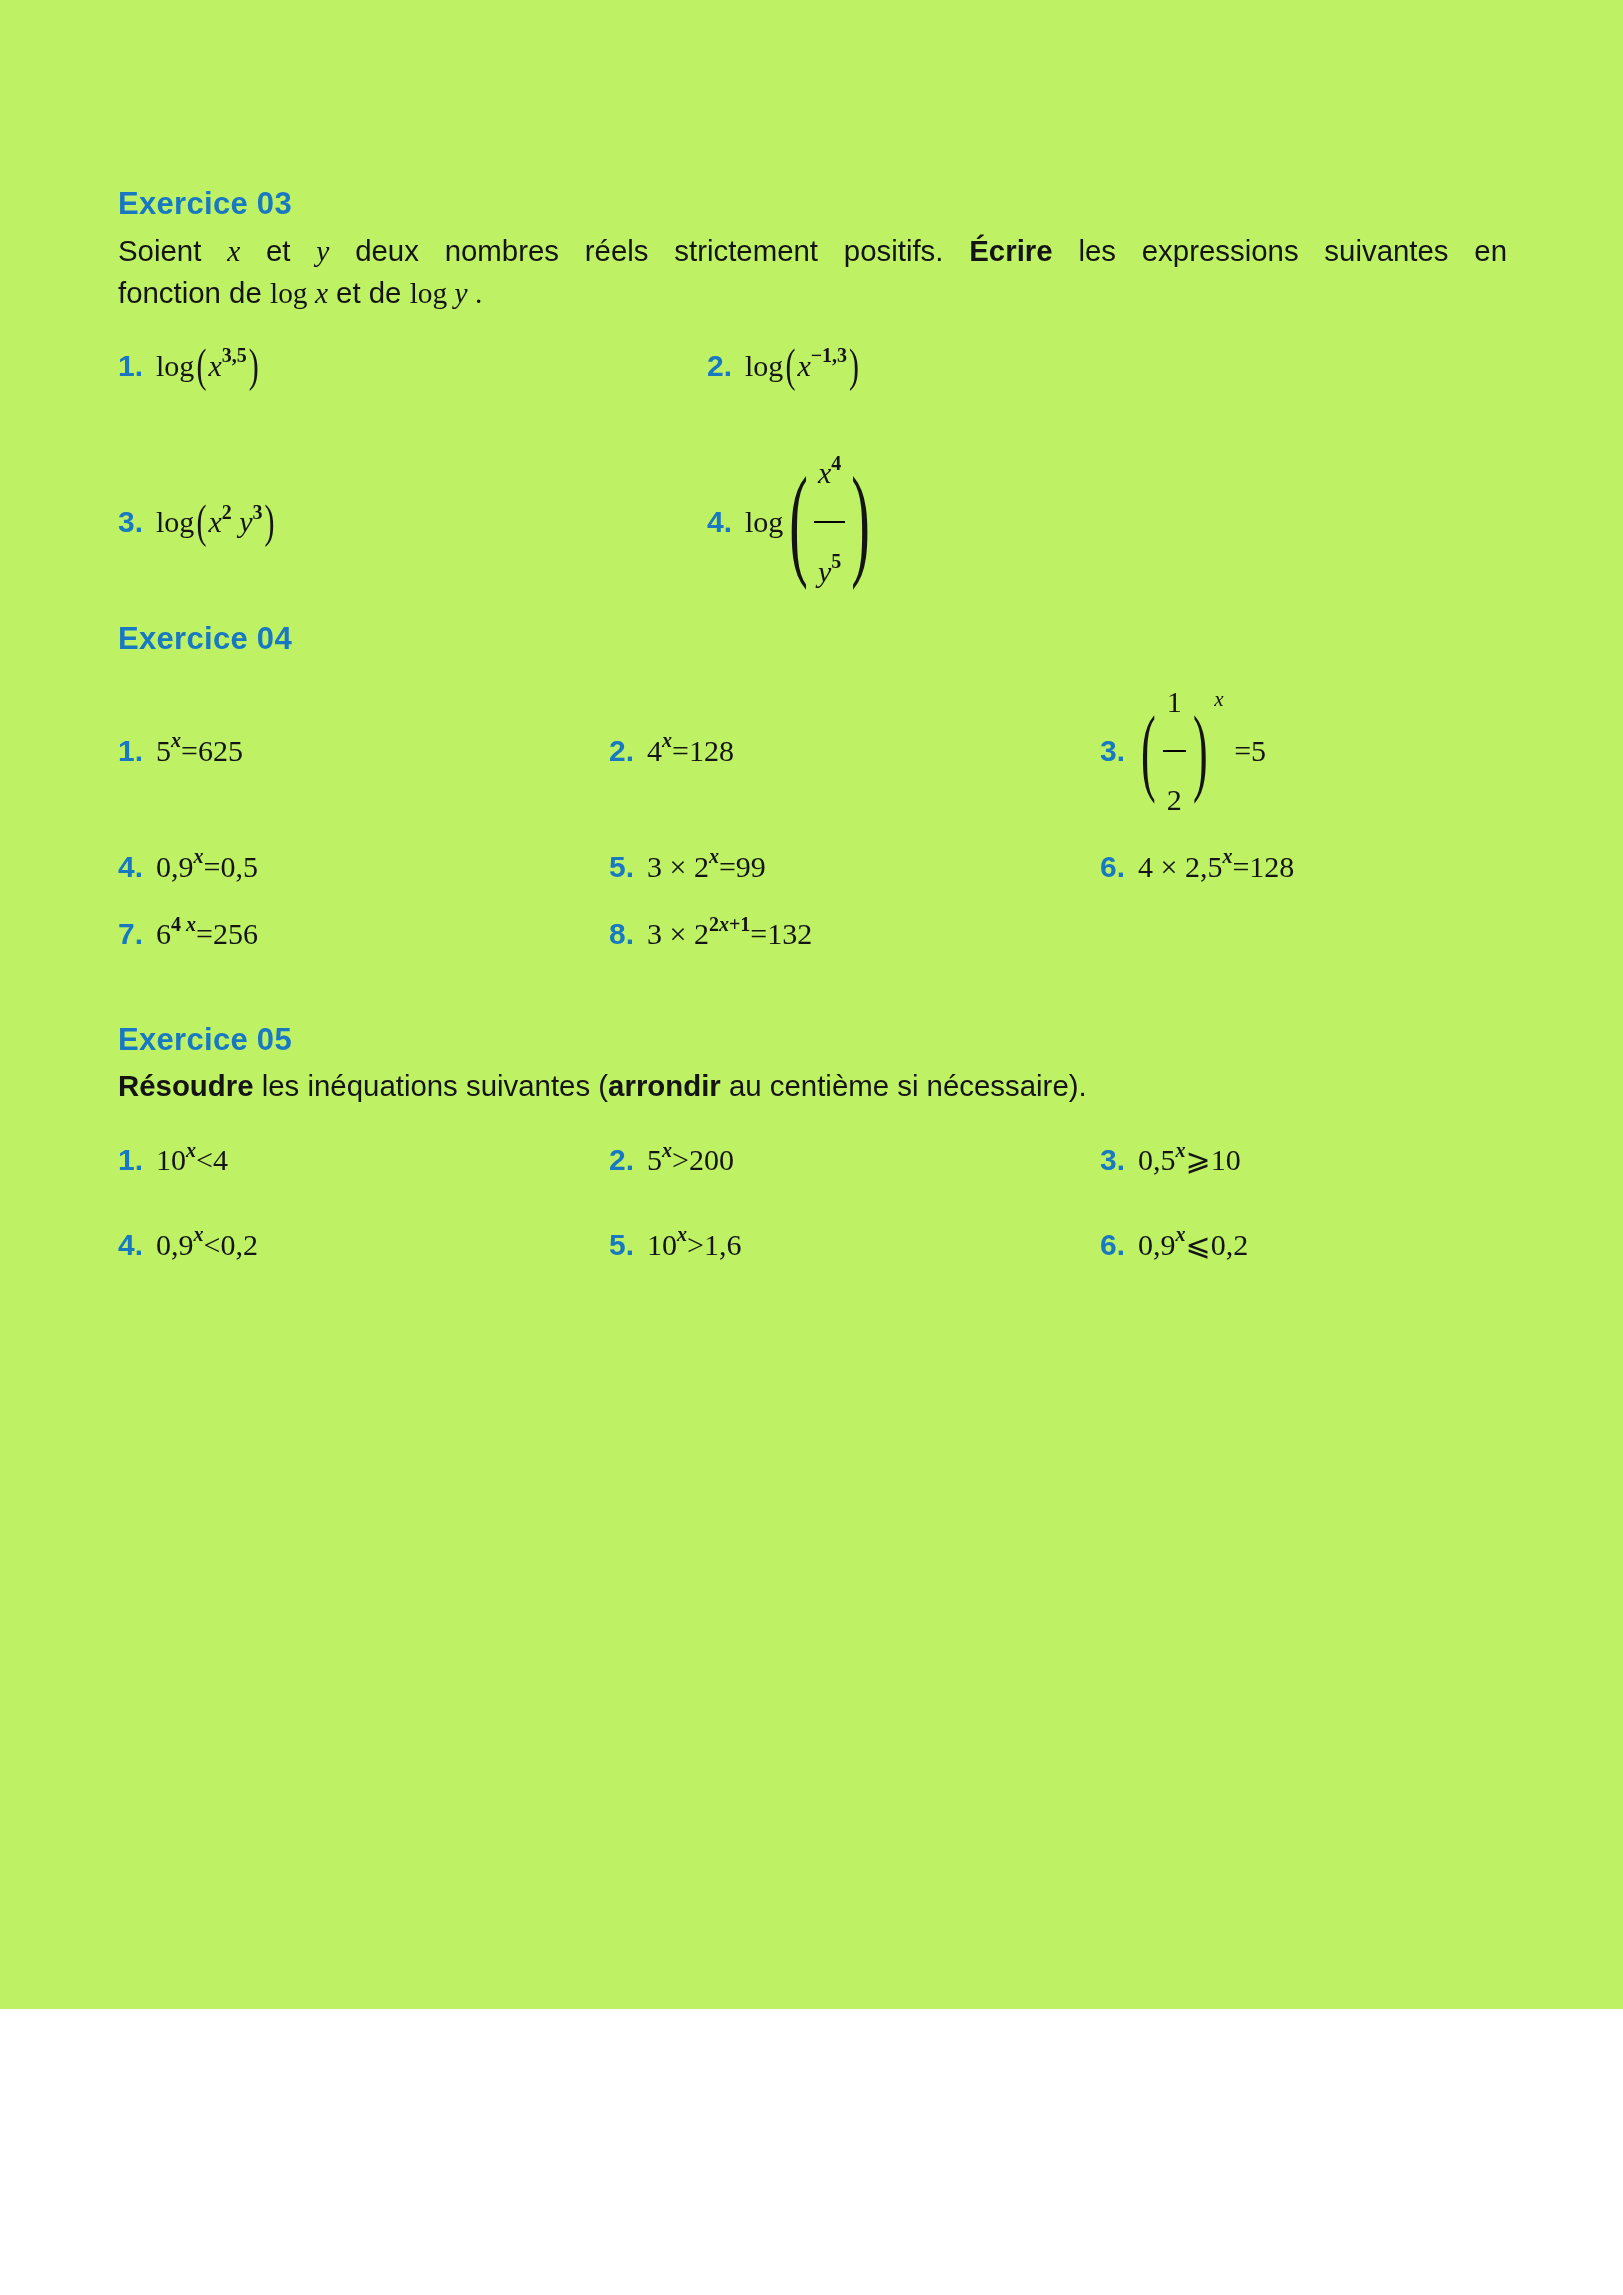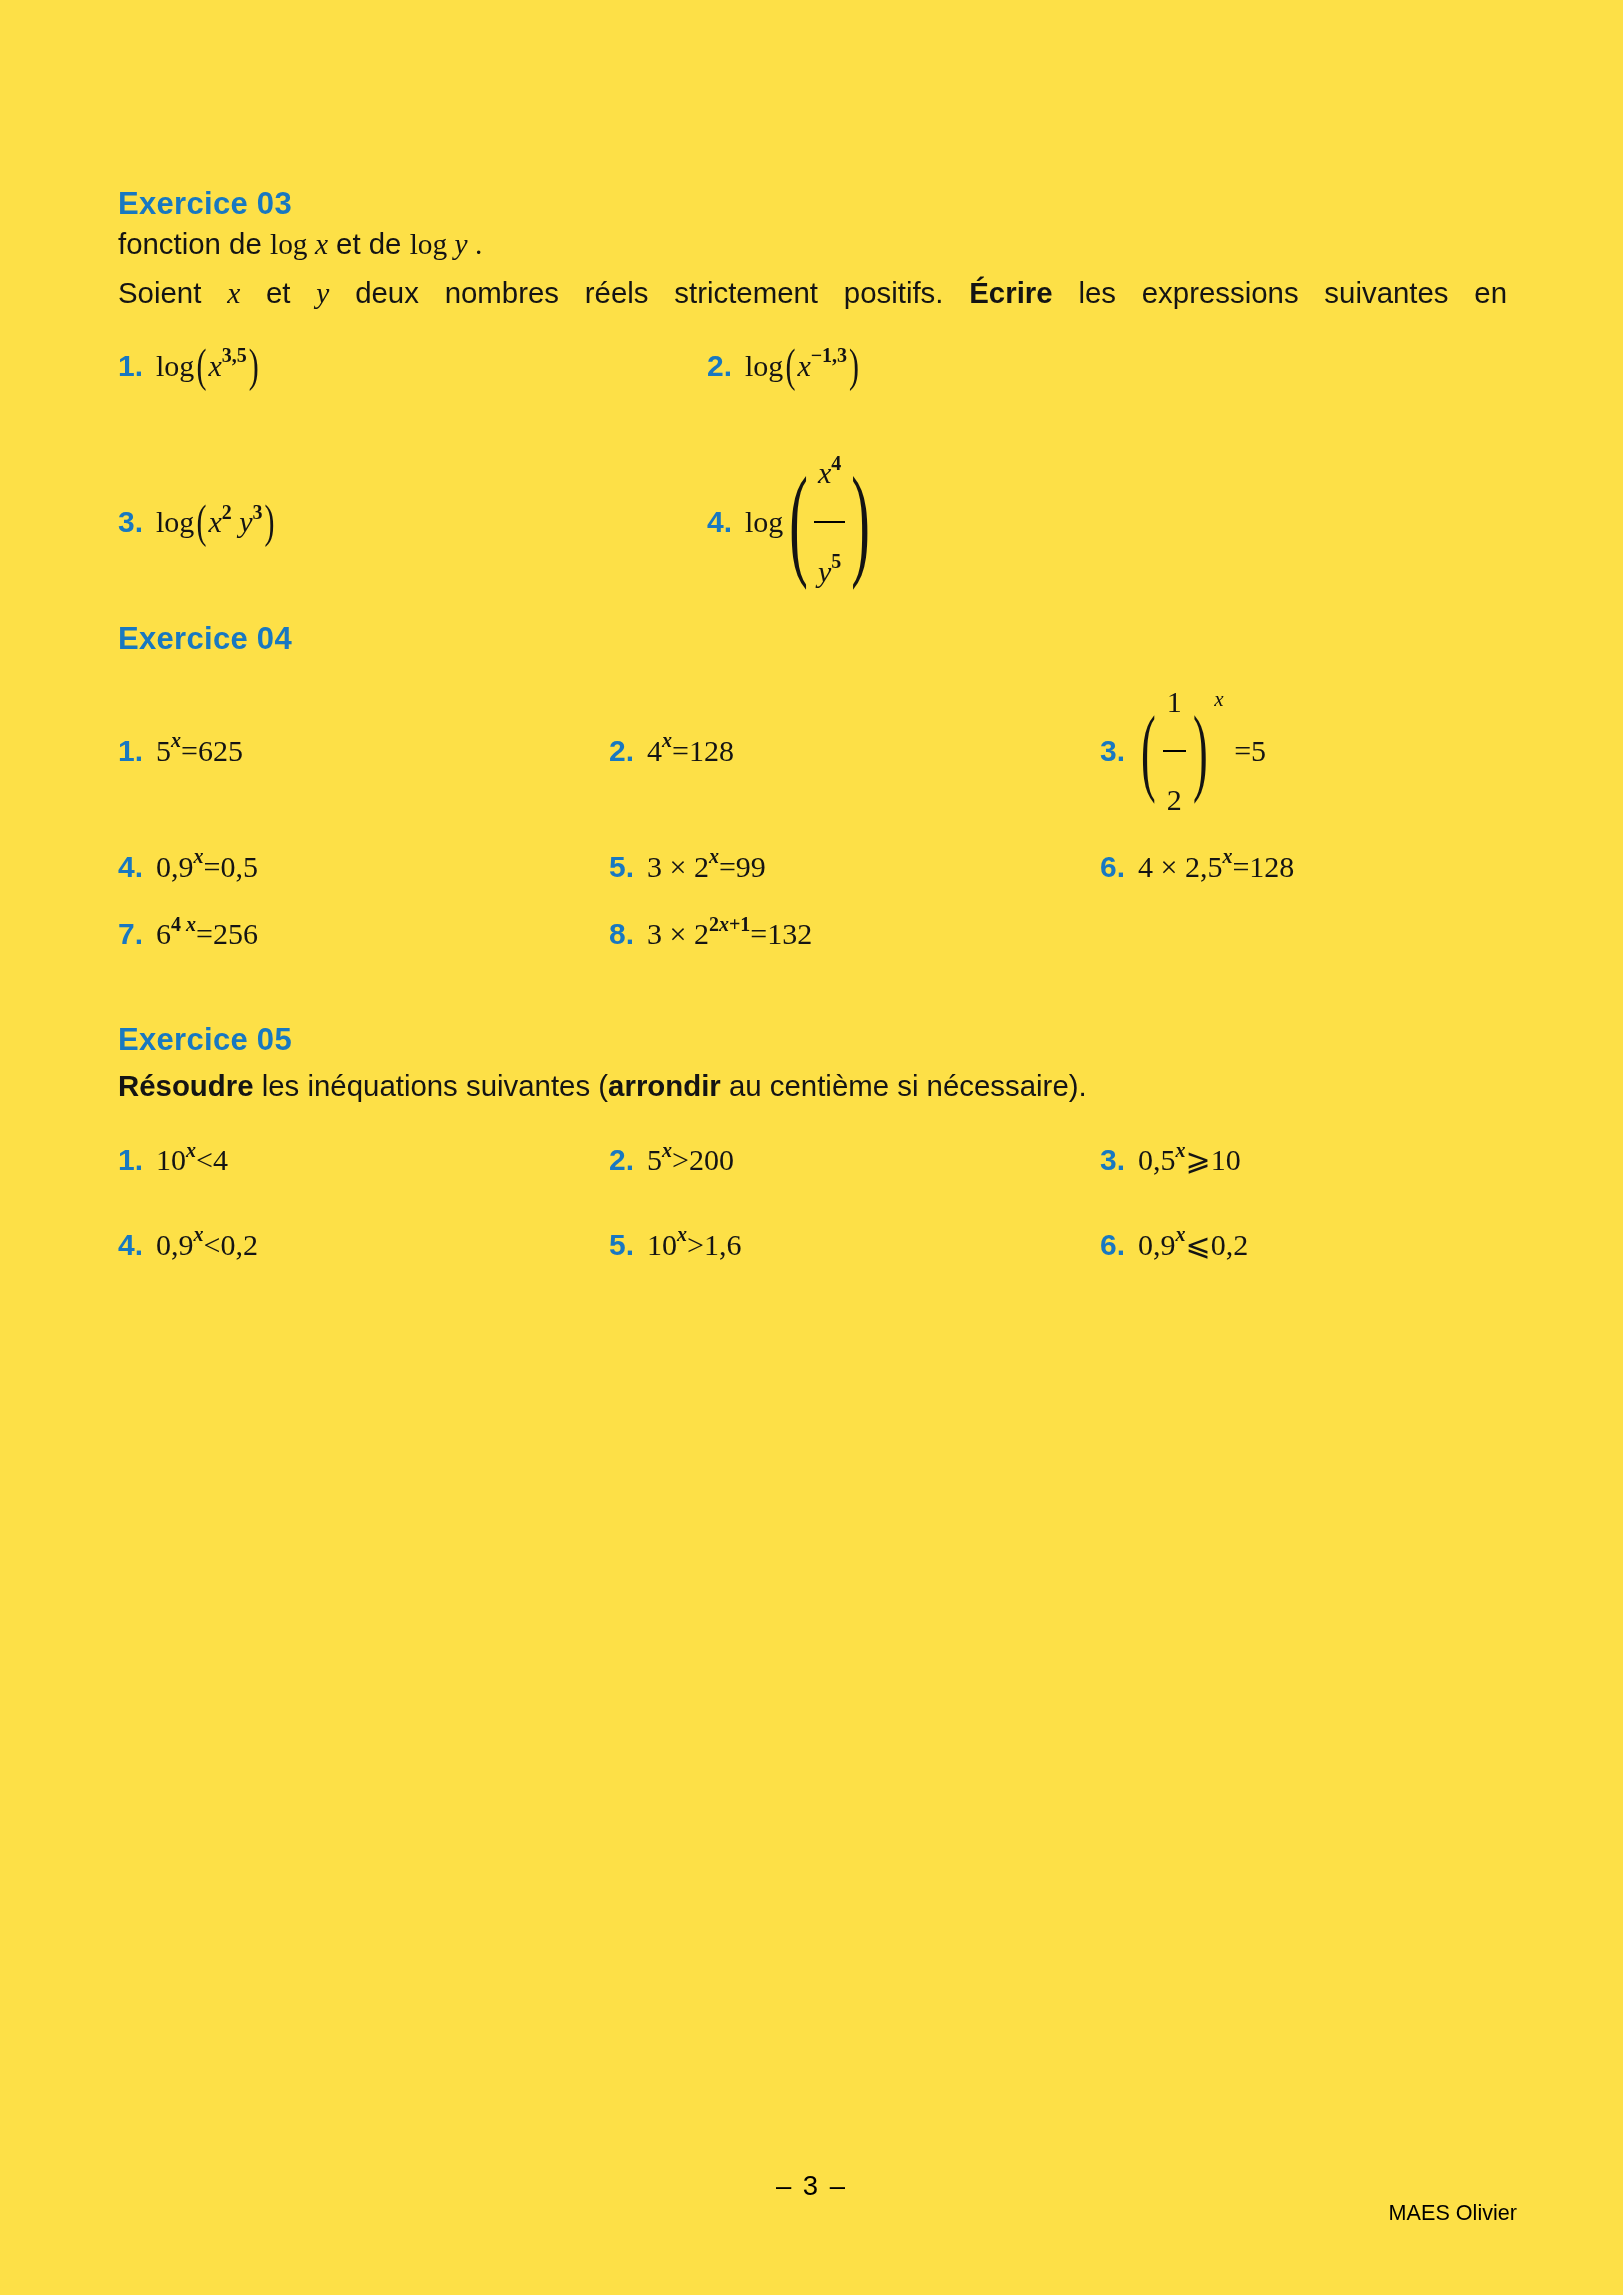--- a/index.html
+++ b/index.html
@@ -1,17 +1,17 @@
 <!DOCTYPE html>
 <html style="--accent: #1878c1;font-size:10.5px"><head>
 <meta charset="utf-8">
 <style>
   :root { --accent:#1878c1; --ink:#141414; }
   html,body { margin:0; padding:0; background:#ffffff; }
-  .page { position:relative; width:1623px; height:2295px; background:#fde047;
+  .page { position:relative; width:1623px; height:2009px; background:#bef264;
           font-family:"Liberation Sans", sans-serif; color:var(--ink); overflow:hidden; }
   .content { position:absolute; left:118px; width:1389px; top:0; }
 
   .ex-title { font-size:31px; font-weight:700; color:var(--accent);
               margin:0; line-height:38px; letter-spacing:0.3px; }
   #ex03-title { margin-top:185px; }
   #ex04-title { margin-top:31px; }
   #ex05-title { margin-top:68px; }
 
   .intro { font-size:29.4px; line-height:42px; margin:6.5px 0 0 0; }
@@ -60,22 +60,22 @@
   .author { position:absolute; top:2200px; right:106px; font-size:21.6px; color:#000; }
 </style>
 </head>
 <body>
 
 <div class="page">
   <div class="content">
 
     <section>
       <h2 class="ex-title" id="ex03-title">Exercice 03</h2>
+      <p class="intro jlast"><span class="m-sans">Soient </span><span class="m-it">x</span><span class="m-sans"> et </span><span class="m-it">y</span><span class="m-sans"> deux nombres réels strictement positifs. </span><span class="m-b">Écrire</span><span class="m-sans"> les expressions suivantes en</span></p>
       <p class="intro" style="margin-top:0;"><span class="m-sans">fonction de </span><span class="m-rm">log </span><span class="m-it">x</span><span class="m-sans"> et de </span><span class="m-rm">log </span><span class="m-it">y</span><span class="m-rm"> .</span></p>
-      <p class="intro jlast"><span class="m-sans">Soient </span><span class="m-it">x</span><span class="m-sans"> et </span><span class="m-it">y</span><span class="m-sans"> deux nombres réels strictement positifs. </span><span class="m-b">Écrire</span><span class="m-sans"> les expressions suivantes en</span></p>
 
       <div class="grid2" id="ex03-grid">
         <div class="item">
           <span class="item-label">1.</span>
           <span class="item-math"><span class="m-rm">log</span><span class="m-paren">(</span><span class="m-it">x</span><span class="m-sup">3,5</span><span class="m-paren">)</span></span>
         </div>
         <div class="item">
           <span class="item-label">2.</span>
           <span class="item-math"><span class="m-rm">log</span><span class="m-paren">(</span><span class="m-it">x</span><span class="m-sup">−1,3</span><span class="m-paren">)</span></span>
         </div>

